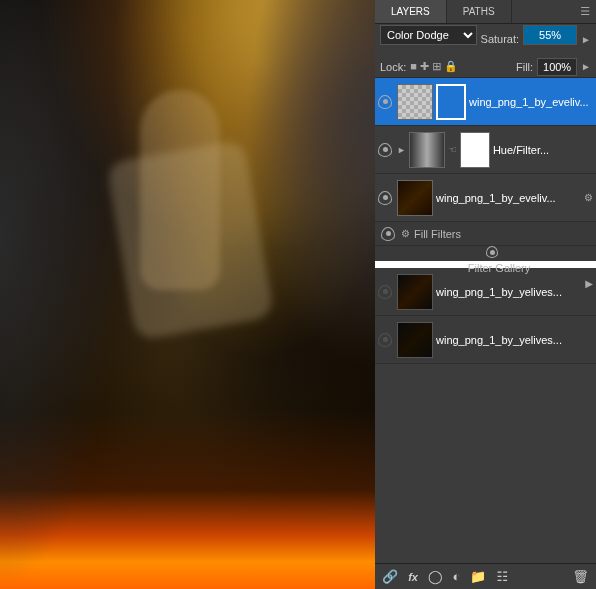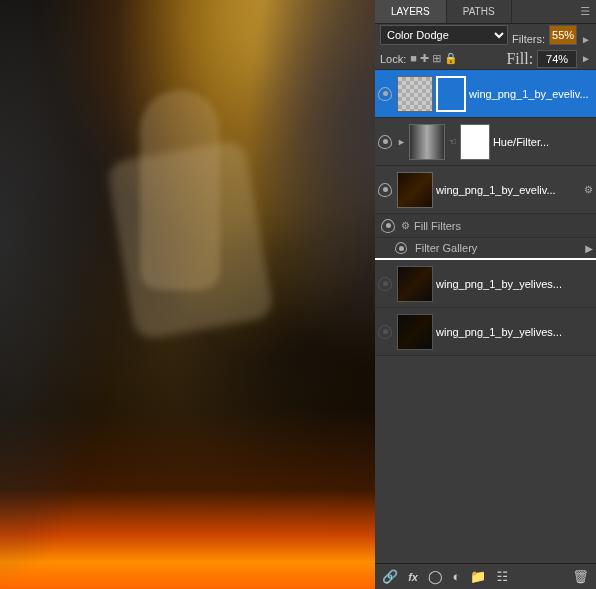--- a/index.html
+++ b/index.html
@@ -115,66 +115,66 @@
     }
 
     .opacity-label {
       color: #ccc;
       font-size: 11px;
     }
 
     .opacity-value {
       color: #fff;
       font-size: 11px;
-      background: #a16207;
+      background: #0369a1;
       border: 1px solid #555;
-      width: 28px;
+      width: 54px;
       height: 20px;
       text-align: center;
       line-height: 18px;
     }
 
     .opacity-arrow {
       color: #aaa;
       font-size: 10px;
     }
 
     
     .lock-row {
       display: flex;
       align-items: center;
       padding: 2px 5px;
       background: #3c3c3c;
       gap: 4px;
       height: 22px;
       flex-shrink: 0;
       border-bottom: 1px solid #2a2a2a;
+      margin-top: 8px;
     }
 
     .lock-label {
       color: #ccc;
       font-size: 11px;
     }
 
     .lock-icons {
       display: flex;
       gap: 3px;
     }
 
     .lock-icon {
       color: #aaa;
       font-size: 11px;
       cursor: pointer;
     }
 
     .fill-label {
       color: #ccc;
-      font-size: 16px;
+      font-size: 11px;
       margin-left: auto;
-      font-family: Liberation Serif, serif;
     }
 
     .fill-value {
       color: #fff;
       font-size: 11px;
       background: #2a2a2a;
       border: 1px solid #555;
       width: 40px;
       height: 18px;
       text-align: center;
@@ -279,23 +279,24 @@
       border-bottom: 1px solid #2e2e2e;
       padding: 0 3px 0 20px;
       gap: 4px;
     }
 
     .filter-gallery-row {
       display: flex;
       align-items: center;
       height: 22px;
       background: #393939;
-      border-bottom: 2px solid #ffffff;
+      border-bottom: 7px solid #ffffff;
       padding: 0 3px 0 30px;
       gap: 4px;
+      flex-direction: column;
     }
 
     
     .bottom-toolbar {
       height: 26px;
       background: #3c3c3c;
       border-top: 1px solid #222;
       display: flex;
       align-items: center;
       padding: 0 4px;
@@ -473,35 +474,35 @@
     <div class="tab-menu-icon">☰</div>
   </div>
 
   <div class="blend-row">
     <select class="blend-select">
       <option>Color Dodge</option>
       <option>Normal</option>
       <option>Multiply</option>
       <option>Screen</option>
     </select>
-    <span class="opacity-label">Filters:</span>
+    <span class="opacity-label">Saturat:</span>
     <div class="opacity-value">55%</div>
     <span class="opacity-arrow">►</span>
   </div>
 
   <div class="lock-row">
     <span class="lock-label">Lock:</span>
     <div class="lock-icons">
       <span class="lock-icon">■</span>
       <span class="lock-icon">✚</span>
       <span class="lock-icon">⊞</span>
       <span class="lock-icon">🔒</span>
     </div>
     <span class="fill-label">Fill:</span>
-    <div class="fill-value">74%</div>
+    <div class="fill-value">100%</div>
     <span class="fill-arrow">►</span>
   </div>
 
   <div class="layers-list">
 
     <div class="layer-row selected">
       <div class="eye-icon">
         <div class="small-eye"></div>
       </div>
       <div class="layer-thumbnail checker thumb-wing"></div>

